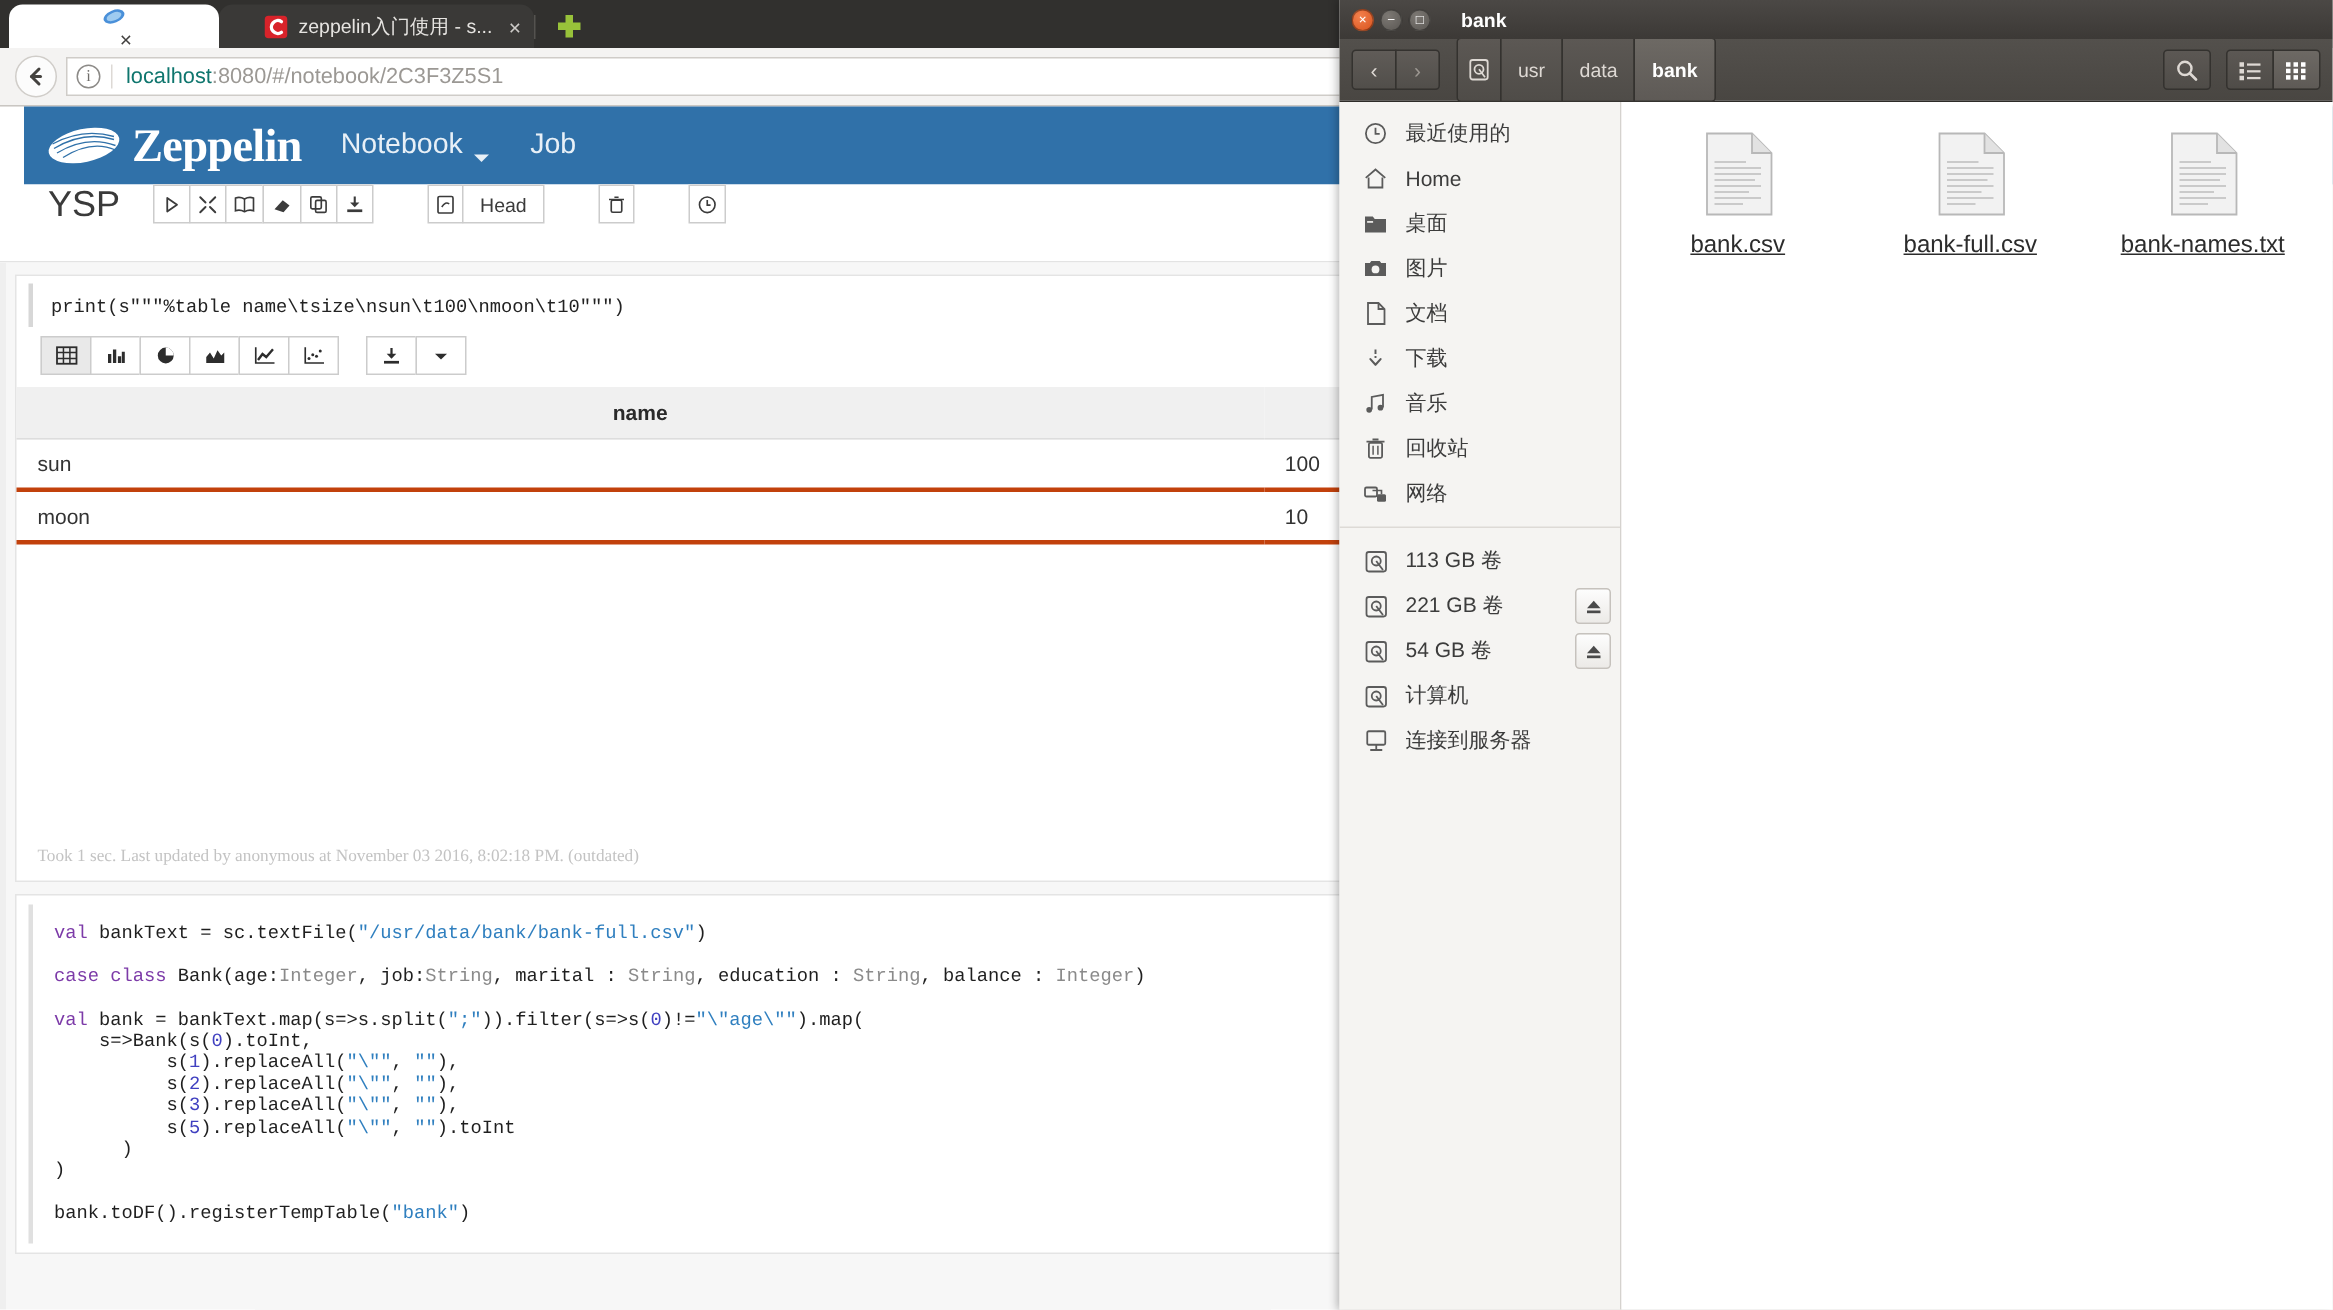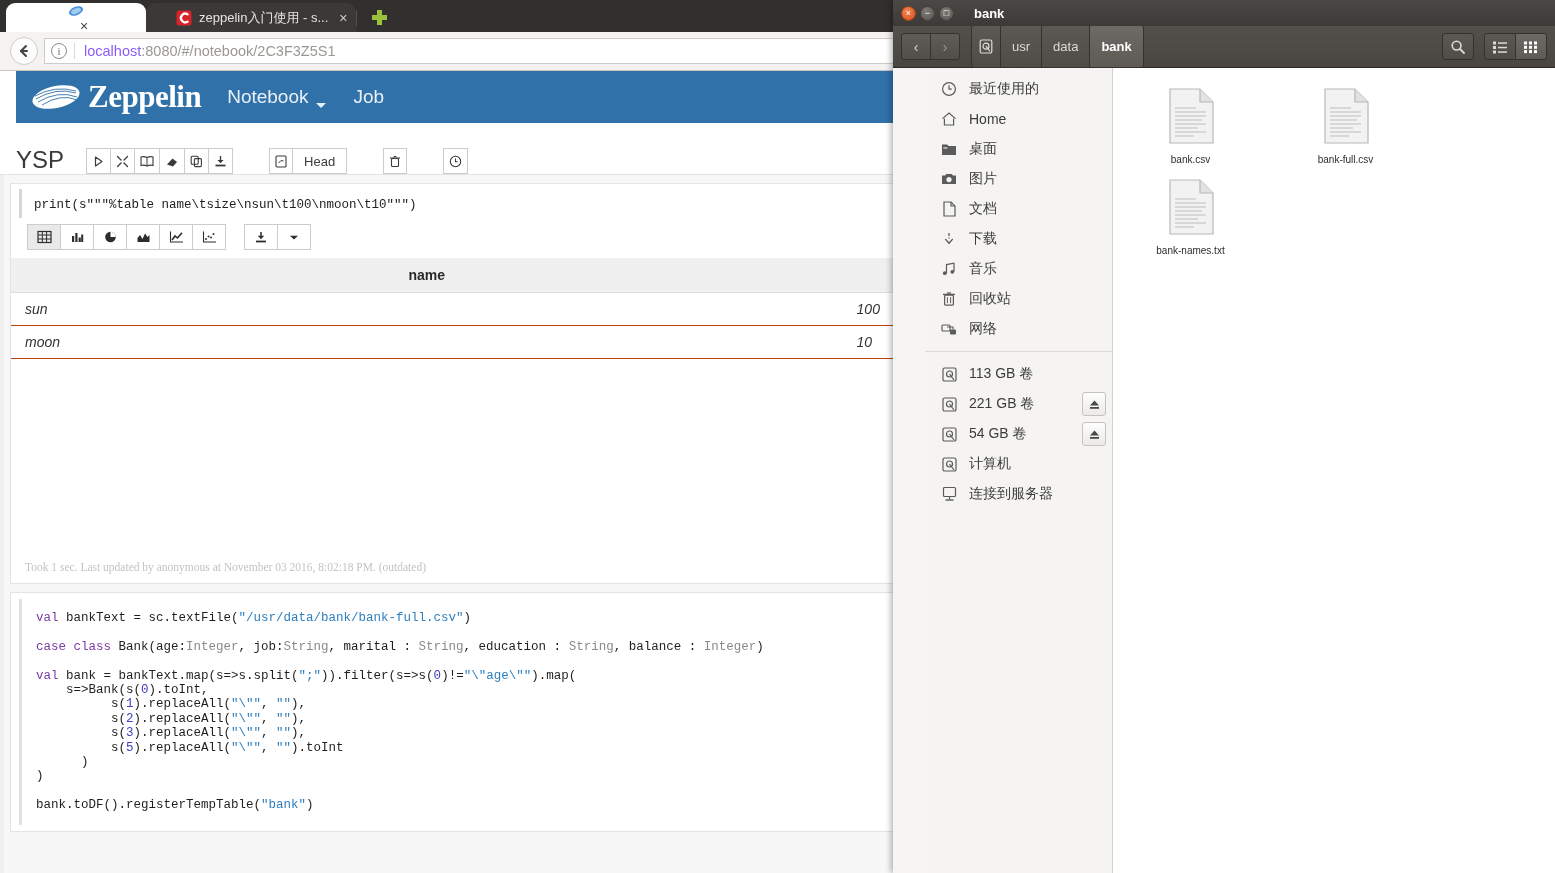--- a/index.html
+++ b/index.html
@@ -99,21 +99,21 @@
   }
   .infoicon {
     width: 16px; height: 16px; border: 1.4px solid #8c8a87;
     border-radius: 50%;
     display: flex; align-items: center; justify-content: center;
     font-size: 11px; color: #6f6d6a; font-family: "Liberation Serif", serif;
     margin-right: 7px; flex: 0 0 16px;
   }
   .urlsep { width: 1px; height: 16px; background: #ddd9d5; margin-right: 9px; }
   .urltext { color: #9b9894; font-size: 14.5px; white-space: nowrap; }
-  .urltext b { color: #8b5cf6; font-weight: normal; }
+  .urltext b { color: #0f766e; font-weight: normal; }
 
   
   .zep-nav {
     height: 52px;
     background: #3071a9;
     display: flex; align-items: center;
     padding-left: 14px;
     margin-left: 16px;
   }
   .zep-logo { display: flex; align-items: center; margin-right: 26px; }
@@ -130,22 +130,22 @@
     display: inline-block; margin-left: 7px;
     border-left: 5px solid transparent; border-right: 5px solid transparent;
     border-top: 5px solid #e8f0f7;
   }
 
   
   .nb-toolbar {
     height: 52px;
     background: #ffffff;
     border-bottom: 1px solid #e3e3e3;
-    display: flex; align-items: flex-end;
-    padding-left: 16px;
+    display: flex; align-items: flex-start;
+    padding-left: 32px;
   }
   .nb-title { font-size: 24px; color: #3a3a3a; margin-right: 22px; }
   .btn-group { display: flex; margin-right: 14px; }
   .tbtn {
     height: 26px; min-width: 24px;
     border: 1px solid #ccc;
     background: #fff;
     display: flex; align-items: center; justify-content: center;
     padding: 0 5px;
     color: #3b3b3b;
@@ -189,23 +189,22 @@
   .vbtn.active { background: #e9e9e9; }
   .dl-group { display: flex; margin-left: 18px; }
 
   table.result { width: 100%; border-collapse: collapse; font-size: 14px; }
   table.result th {
     background: #f0f0f0; text-align: center; font-weight: bold;
     padding: 9px 14px; color: #2a2a2a; font-size: 14px;
     border-bottom: 1px solid #ddd;
   }
   table.result td {
-    padding: 8px 14px; color: #333; border-bottom: 1px solid #c2410c;
+    padding: 8px 14px; color: #333; border-bottom: 3px solid #c2410c;
     font-size: 14px;
-    font-style: italic;
   }
   .result-spacer { height: 196px; }
   .para-footer {
     color: #c3c3c3; font-size: 11.5px;
     padding: 6px 14px 10px 14px;
     font-family: Liberation Serif, serif;
   }
   .code-block {
     font-family: "Liberation Mono", monospace;
     font-size: 12.5px;
@@ -287,21 +286,21 @@
     background: linear-gradient(#5c5854, #4f4c48);
     border: 1px solid #34322f;
     display: flex; align-items: center; justify-content: center;
     color: #ded9d4;
   }
   .viewtoggle { display: flex; margin-left: 10px; }
   .viewtoggle .fm-iconbtn:first-child { border-radius: 3px 0 0 3px; }
   .viewtoggle .fm-iconbtn:last-child  { border-radius: 0 3px 3px 0; margin-left: -1px; background: linear-gradient(#6d6964,#5e5a56); }
   .fm-iconbtn.single { border-radius: 3px; }
 
-  .fm-main { display: flex; flex: 1 1 auto; min-height: 0; padding-left: 32px; }
+  .fm-main { display: flex; flex: 1 1 auto; min-height: 0; }
   .fm-sidebar {
     width: 188px; flex: 0 0 188px;
     background: #f5f4f2;
     border-right: 1px solid #d5d2ce;
     padding-top: 6px;
     overflow: hidden;
   }
   .side-item {
     height: 30px; display: flex; align-items: center;
     padding-left: 14px; position: relative;
@@ -327,22 +326,22 @@
     display: flex; flex-wrap: wrap;
     align-content: flex-start;
   }
   .file-item {
     width: 155px;
     display: flex; flex-direction: column; align-items: center;
     padding: 4px 0 10px 0;
     margin-right: 0;
   }
   .file-item .fname {
-    margin-top: 6px; font-size: 10px; color: #2c2c2c;
-    text-align: center; white-space: nowrap;
+    margin-top: 6px; font-size: 16px; color: #2c2c2c;
+    text-align: center; white-space: nowrap; text-decoration: underline;
   }
 </style>
 </head>
 <body>
 
 <div id="browser">
 
   <div class="tabstrip">
     <div class="tab active">
       <span class="favicon">

